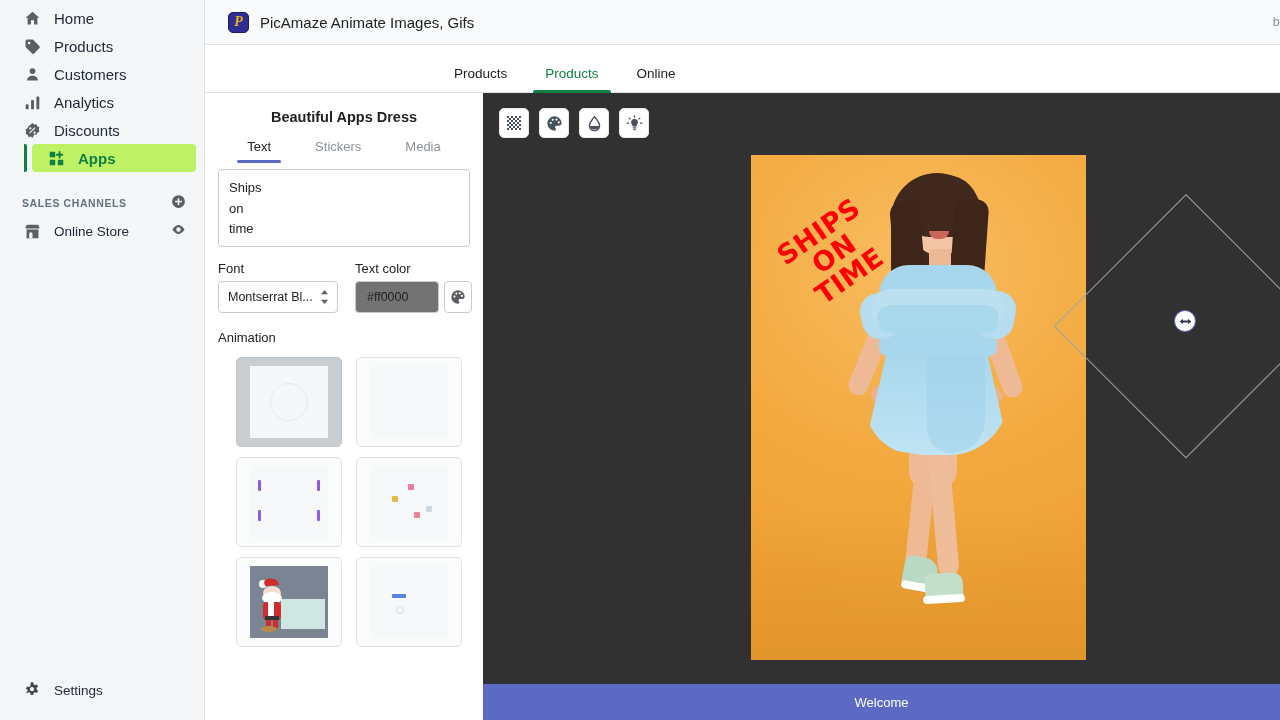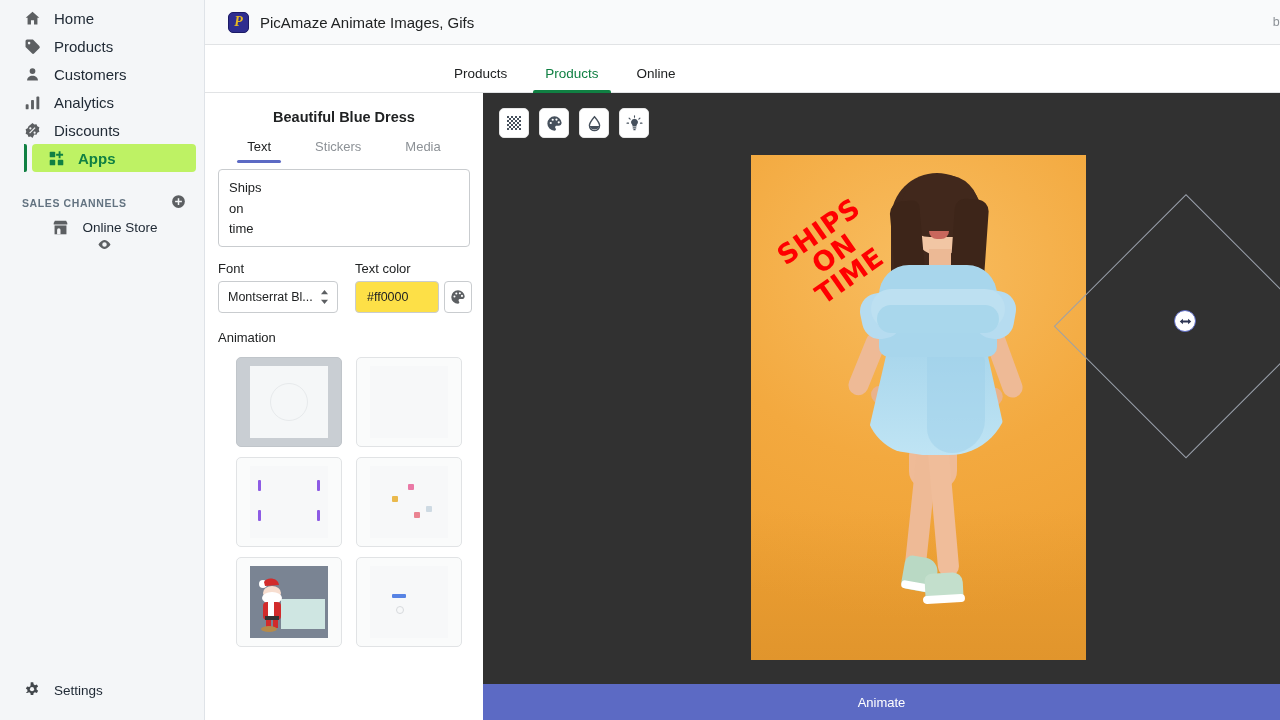--- a/index.html
+++ b/index.html
@@ -51,21 +51,21 @@
   .section-head {
     display: flex; align-items: center; justify-content: space-between;
     padding: 6px 18px 6px 22px;
     font-size: 10.5px; letter-spacing: 0.6px;
     color: #637381; font-weight: 600;
   }
   .section-head .plus { cursor: pointer; }
   .channel-item {
     display: flex; align-items: center; justify-content: space-between;
     height: 28px; margin: 0 8px; padding-left: 14px; padding-right: 10px;
-    font-size: 13.5px; color: #212b36; border-radius: 4px; cursor: pointer; flex-direction: column;
+    font-size: 13.5px; color: #212b36; border-radius: 4px; cursor: pointer;
   }
   .channel-item .left { display: flex; align-items: center; }
   .channel-item .ico { width: 20px; height: 20px; margin-right: 12px;
     display:flex; align-items:center; justify-content:center; }
   .settings-item {
     position: absolute; bottom: 16px; left: 0; right: 0;
     display: flex; align-items: center;
     height: 28px; margin: 0 8px; padding-left: 14px;
     font-size: 13.5px; color: #212b36; cursor: pointer;
   }
@@ -141,21 +141,21 @@
   .field-label { font-size: 13px; color: #202223; margin-bottom: 5px; }
   .select-wrap {
     width: 120px; height: 32px; border: 1px solid #c9cccf; border-radius: 4px;
     background: #fff; display: flex; align-items: center; justify-content: space-between;
     padding: 0 8px 0 9px; font-size: 12.5px; color: #202223; cursor: pointer;
   }
   .stepper { display: flex; flex-direction: column; line-height: 6px; color: #5c5f62; font-size: 9px; }
   .color-wrap { display: flex; margin-left: 17px; }
   .color-input {
     width: 84px; height: 32px; border: 1px solid #c9cccf; border-radius: 4px;
-    background: #fde047; display: flex; align-items: center; padding-left: 11px;
+    background: #737373; display: flex; align-items: center; padding-left: 11px;
     font-size: 12.5px; color: #202223;
   }
   .color-btn {
     width: 28px; height: 32px; margin-left: 5px;
     border: 1px solid #c9cccf; border-radius: 4px; background: #fff;
     display: flex; align-items: center; justify-content: center; cursor: pointer;
   }
   .anim-label { font-size: 13px; color: #202223; margin: 17px 0 0 13px; }
   .anim-grid {
     display: grid; grid-template-columns: repeat(2, 106px);
@@ -425,21 +425,21 @@
 
     <div class="tabbar">
       <div class="tab">Products</div>
       <div class="tab active">Products</div>
       <div class="tab">Online</div>
     </div>
 
     <div class="workspace">
 
       <div class="panel">
-        <div class="panel-title">Beautiful Blue Dress</div>
+        <div class="panel-title">Beautiful Apps Dress</div>
 
         <div class="panel-tabs">
           <div class="ptab active">Text</div>
           <div class="ptab">Stickers</div>
           <div class="ptab">Media</div>
         </div>
 
         <div class="textarea-box" style="white-space:pre-line">Ships
 on
 time</div>
@@ -636,17 +636,17 @@
         <div class="sel-box">
           <div class="diamond"></div>
         </div>
 
         <div class="handle" style="left:691px;top:217px">
           <svg width="13" height="13" viewBox="0 0 20 20" fill="#2d3553">
             <path d="M1.2 10 6 5.8v2.8h8V5.8L18.8 10 14 14.2v-2.8H6v2.8z"></path>
           </svg>
         </div>
 
-        <div class="animate-bar">Animate</div>
+        <div class="animate-bar">Welcome</div>
       </div>
     </div>
   </div>
 </div>
 
 </body></html>

